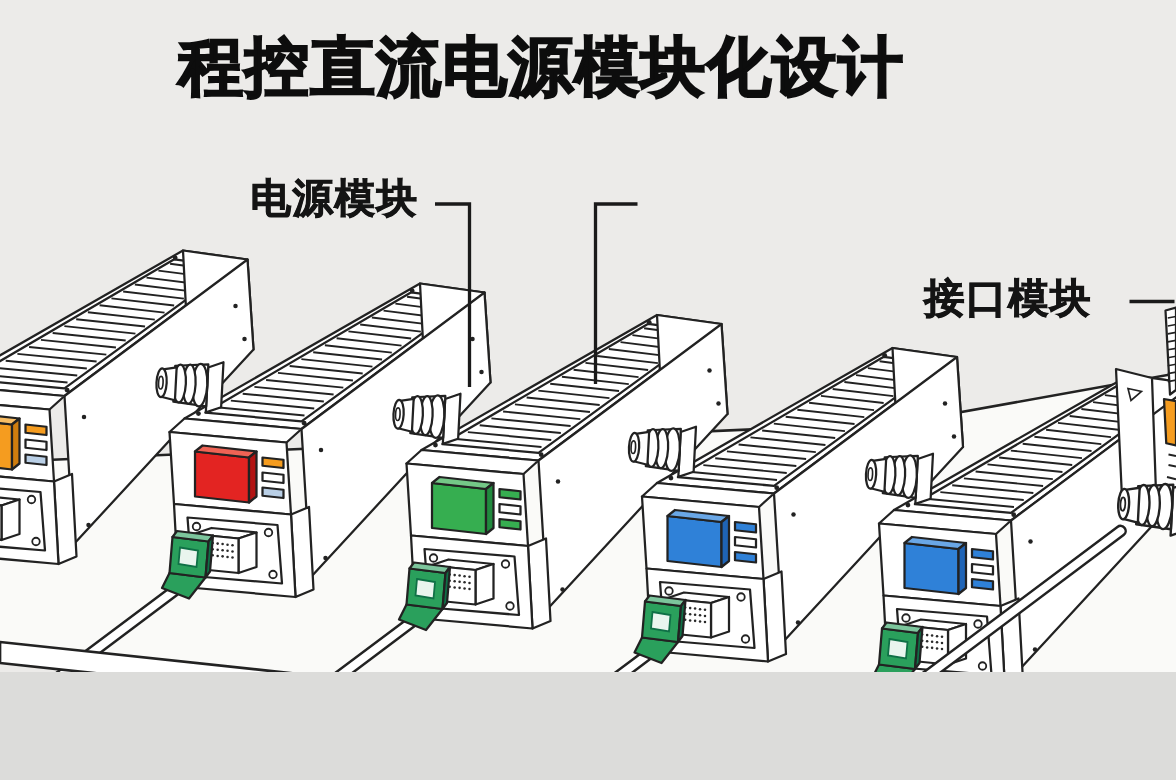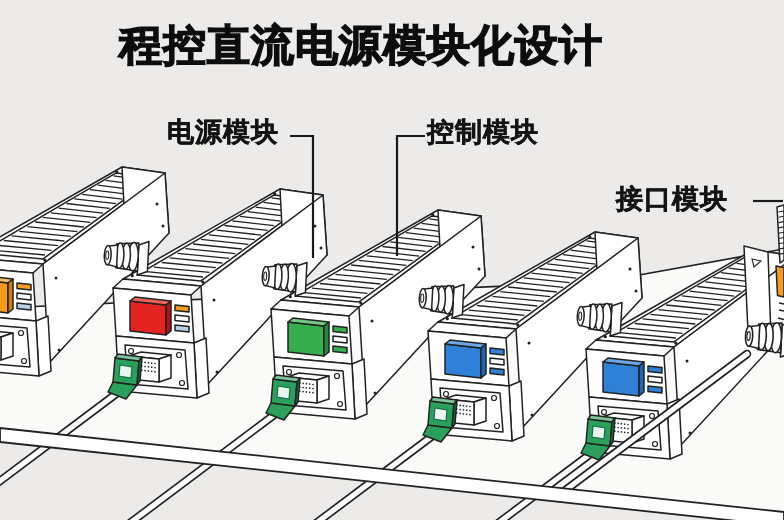--- a/index.html
+++ b/index.html
@@ -1,17 +1,17 @@
 <!DOCTYPE html>
 <html><head>
 <meta charset="utf-8">
 <style>
   html,body{margin:0;padding:0;background:#dcdcda;}
   .stage{
-    position:relative;width:784px;height:520px;overflow:hidden;
+    position:relative;width:784px;height:448px;overflow:hidden;
     background:#ecebe9;
     font-family:"Liberation Sans","DejaVu Sans",sans-serif;
   }
   .stage svg{position:absolute;left:0;top:0;}
   .page-title{
     position:absolute;left:119px;top:22px;
     font-size:43px;line-height:1.1;font-weight:900;color:#0d0d0d;
     letter-spacing:1px;-webkit-text-stroke:1.4px #0d0d0d;
     white-space:nowrap;pointer-events:none;
   }
@@ -474,15 +474,14 @@
       </g>
       <g fill="none" stroke="#1a1a1a" stroke-width="2.2">
     <polyline points="290,136 313,136 313,258"></polyline>
     <polyline points="425,136 397,136 397,256"></polyline>
     <polyline points="753,201 783,201"></polyline>
       </g>
     </svg>
 
   <div class="page-title">程控直流电源模块化设计</div>
   <div class="callout power">电源模块</div>
-  <div class="callout control">控制模块</div>
   <div class="callout interface">接口模块</div>
 </div>
 
 </body></html>

